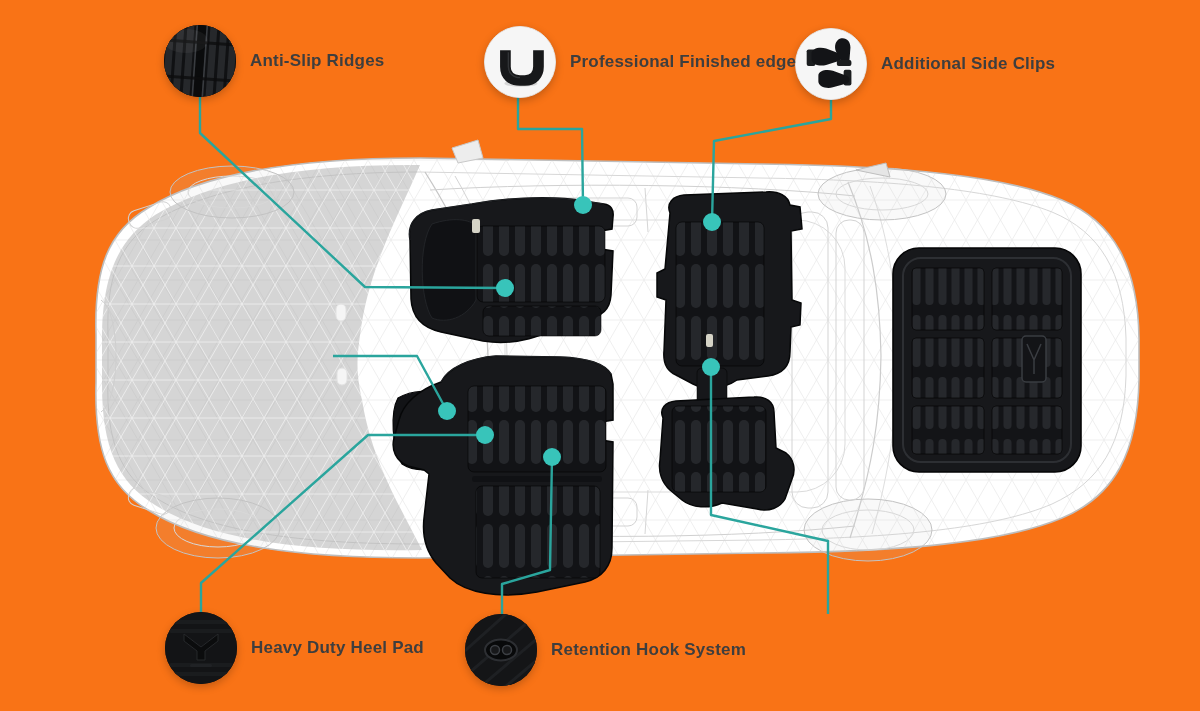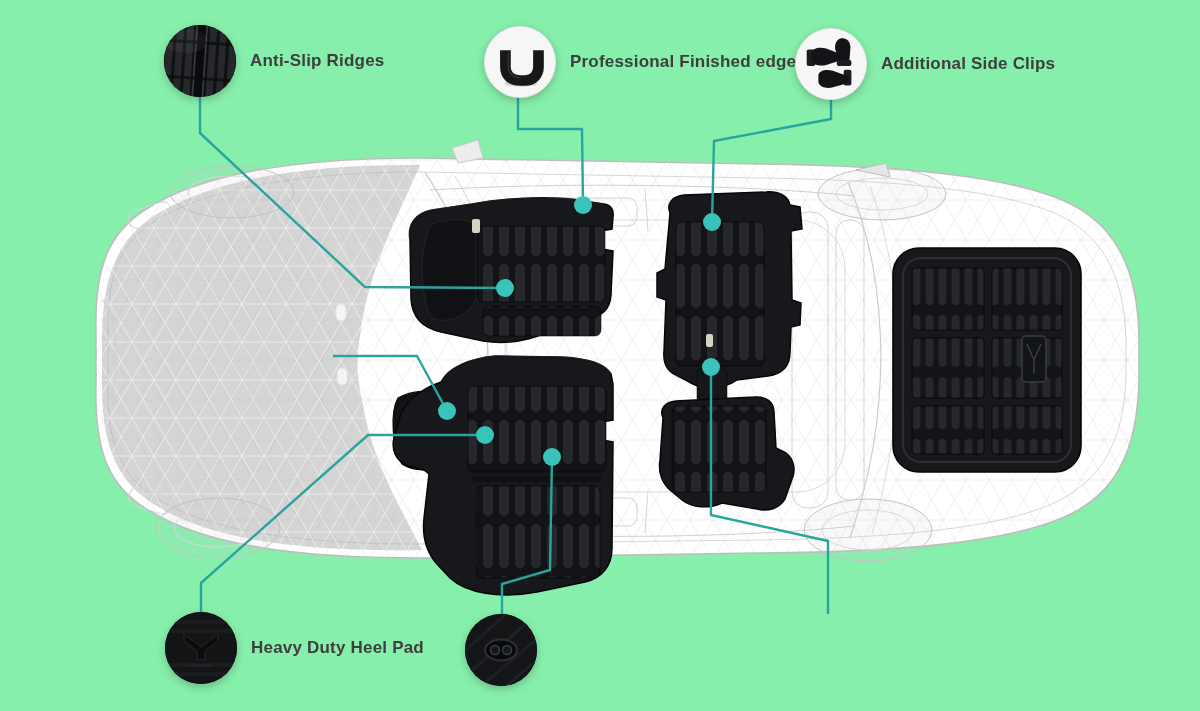--- a/index.html
+++ b/index.html
@@ -1,18 +1,18 @@
 <!DOCTYPE html>
 <html style="--label-color: #3e3e3e;"><head>
 <meta charset="utf-8">
 <style>
   html,body{margin:0;padding:0;background:#ffffff;}
   #stage{
     position:relative;width:1200px;height:711px;overflow:hidden;
-    background:#86efac;font-family:"Liberation Sans",sans-serif;
+    background:#f97316;font-family:"Liberation Sans",sans-serif;
   }
   #scene,#leaders{position:absolute;left:0;top:0;width:1200px;height:711px;}
   #leaders{pointer-events:none;}
   .callout{position:absolute;display:flex;align-items:center;gap:14px;}
   .badge{
     width:72px;height:72px;border-radius:50%;overflow:hidden;flex:0 0 auto;
     box-shadow:0 3px 9px rgba(0,0,0,.22);
   }
   .badge.dark{background:#121315;}
   .badge.light{background:#f7f7f7;border:1px solid #e4e4e4;box-sizing:border-box;}
@@ -238,16 +238,17 @@
       <svg viewBox="0 0 72 72">
         <rect width="72" height="72" fill="#141517"></rect>
         <g stroke="#1e2023" stroke-width="3">
           <path d="M-8 20 L30 -12 M-8 44 L50 -8 M-4 66 L70 2 M14 74 L80 18 M34 78 L84 36"></path>
         </g>
         <ellipse cx="36" cy="36" rx="16" ry="10.5" fill="#08090a" stroke="#2d2f33" stroke-width="2"></ellipse>
         <circle cx="30" cy="36" r="4.5" fill="#17181a" stroke="#3c3f44" stroke-width="1.5"></circle>
         <circle cx="42" cy="36" r="4.5" fill="#17181a" stroke="#3c3f44" stroke-width="1.5"></circle>
       </svg>
     </div>
+    <span class="callout-label">Retention Hook System</span>
   </div>
 
 
 </div>
 
 </body></html>

